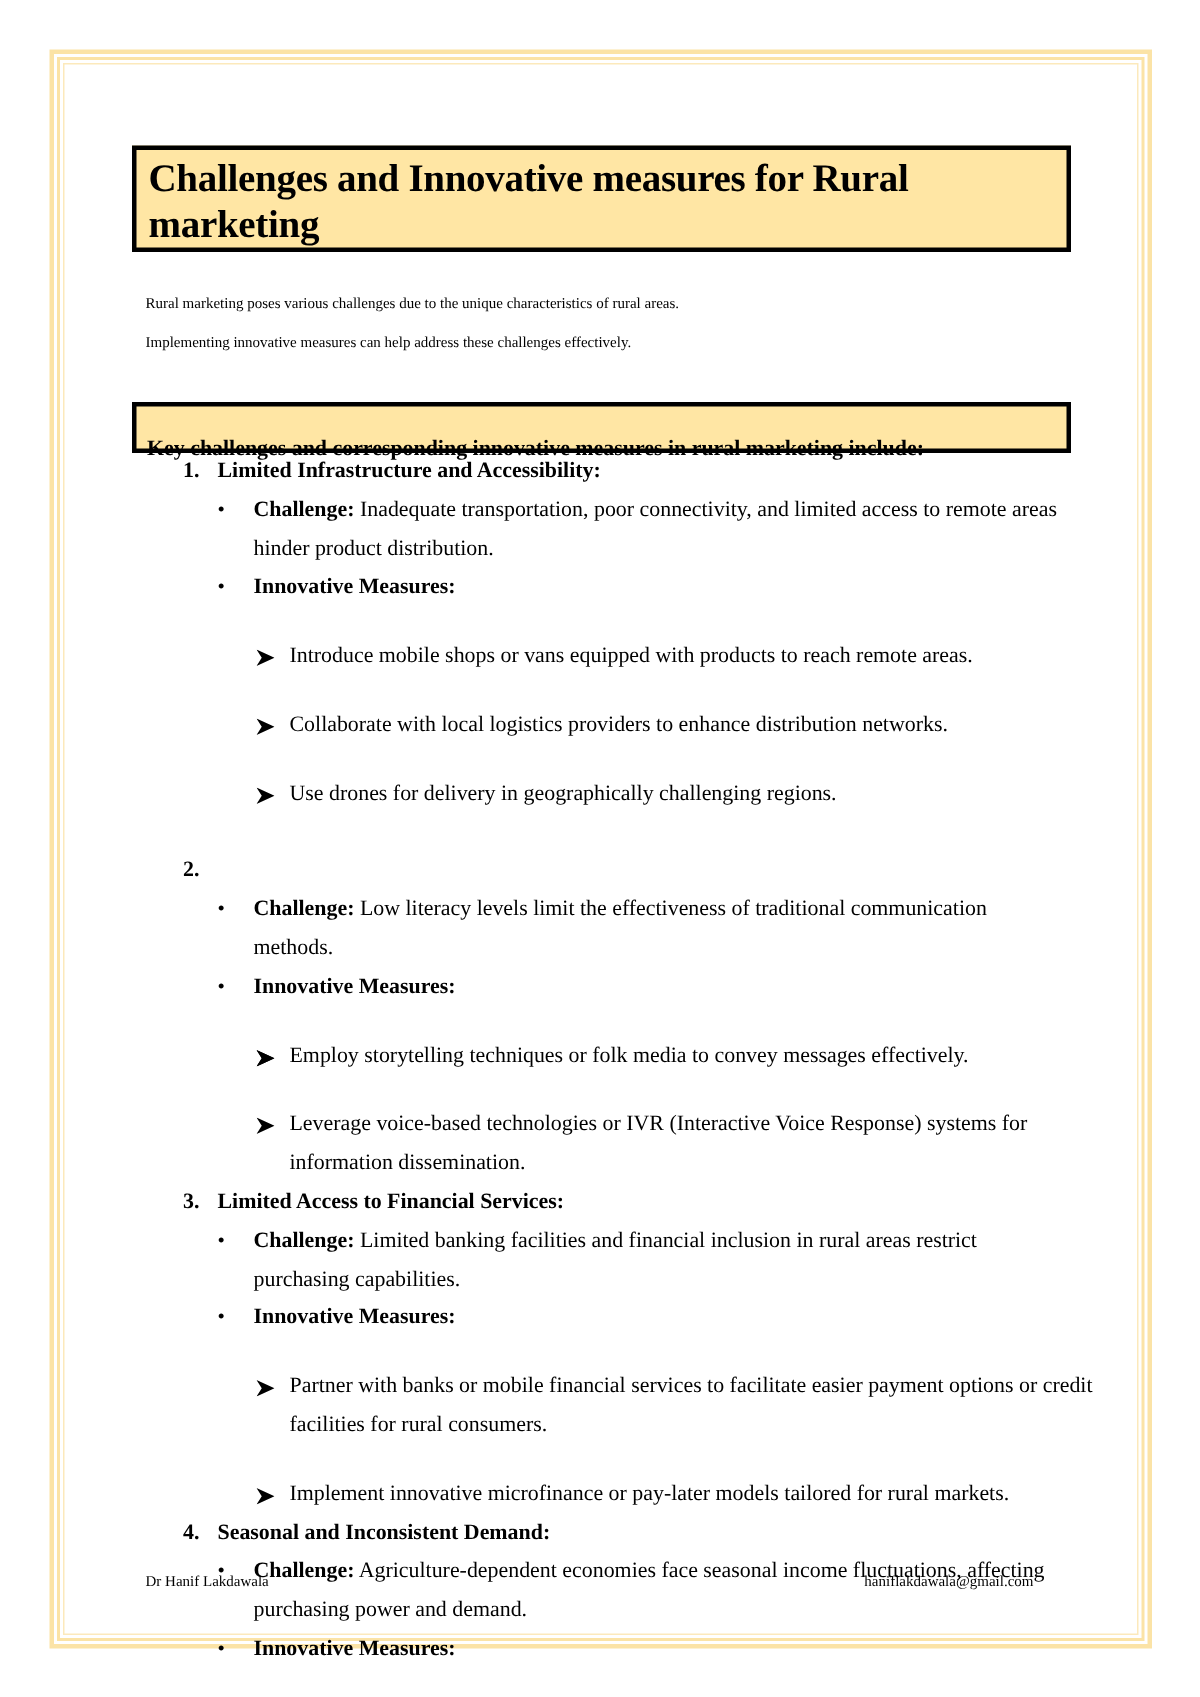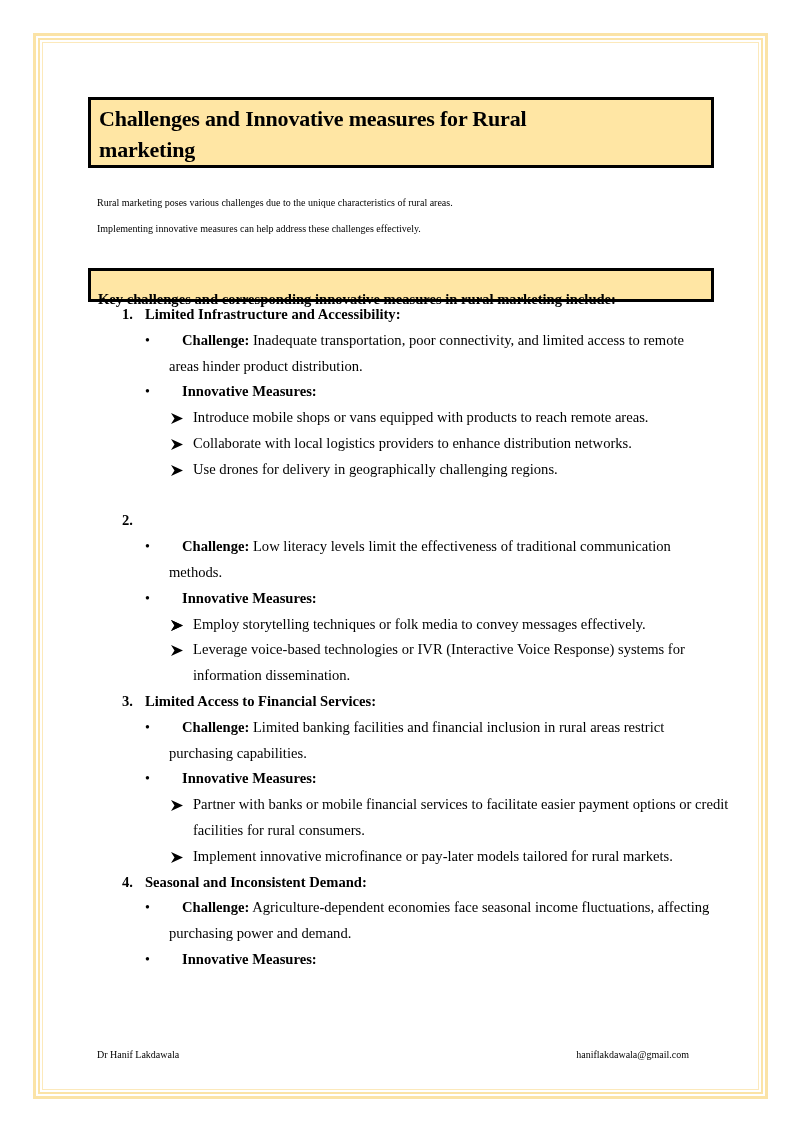--- a/index.html
+++ b/index.html
@@ -19,21 +19,21 @@
     border: 1px solid #FCE9BB;
   }
 
   .title-box {
     position: absolute; left: 88px; top: 97px; width: 626px; height: 71px;
     background: #FFE6A4; border: 3px solid #000;
     padding: 3px 0 0 8px;
   }
   .title-text {
     font-family: "Liberation Serif", serif; font-weight: bold;
-    font-size: 22px; line-height: 31px; letter-spacing: -0.2px;
+    font-size: 26px; line-height: 31px; letter-spacing: -0.2px;
   }
 
   .intro {
     position: absolute; left: 97px; top: 190px; width: 620px;
     font-size: 10px; line-height: 26px;
   }
 
   .key-box {
     position: absolute; left: 88px; top: 268px; width: 626px; height: 34px;
     background: #FFE6A4; border: 3px solid #000;
@@ -44,26 +44,26 @@
   .content {
     position: absolute; left: 0; top: 302px; width: 800px;
     font-size: 14.6px; line-height: 25.8px;
   }
   .item-heading { position: relative; padding-left: 145px; font-weight: bold; }
   .item-num { position: absolute; left: 122px; font-weight: bold; }
 
   .bullet-row { position: relative; padding-left: 169px; padding-right: 90px; }
   .bullet-mark { position: absolute; left: 145px; font-size: 14px; }
 
-  .arrow-row { position: relative; padding-left: 193px; padding-right: 48px; }
+  .arrow-row { position: relative; padding-left: 193px; padding-right: 48px; margin-top: 20px; }
   .arrow-mark { position: absolute; left: 171px; top: 0; }
   .arrow-mark svg { display: block; margin-top: 8px; }
 
   .spacer { height: 25.8px; }
-  .b { font-weight: bold; margin-left: 13px; }
+  .b { font-weight: bold; }
 
   .footer {
     position: absolute; left: 97px; top: 1045px; width: 592px;
     font-size: 10px; line-height: 20px;
     display: flex; justify-content: space-between;
   }
 </style>
 </head>
 <body>
 

